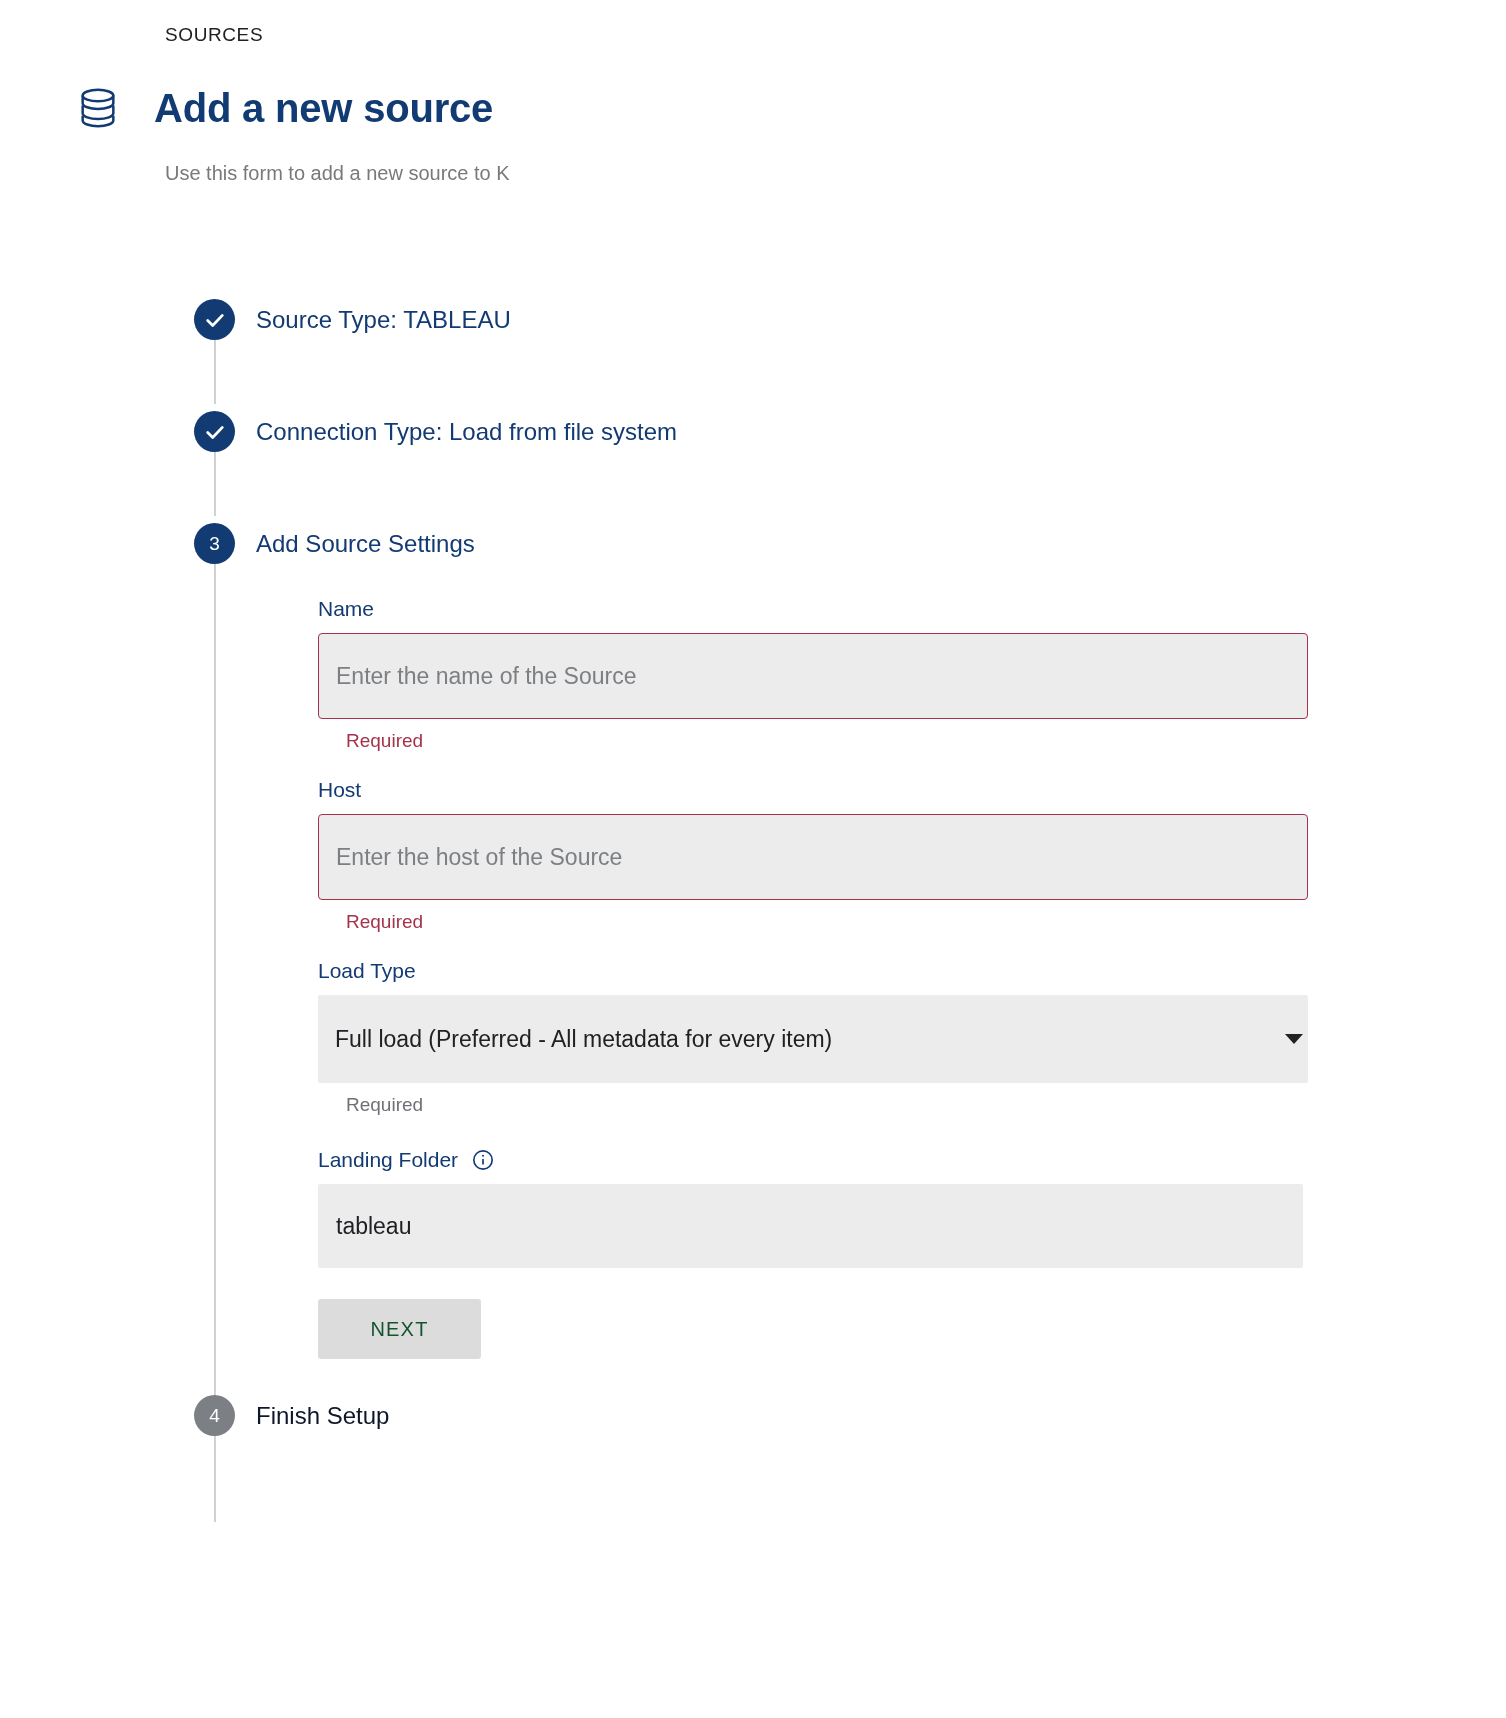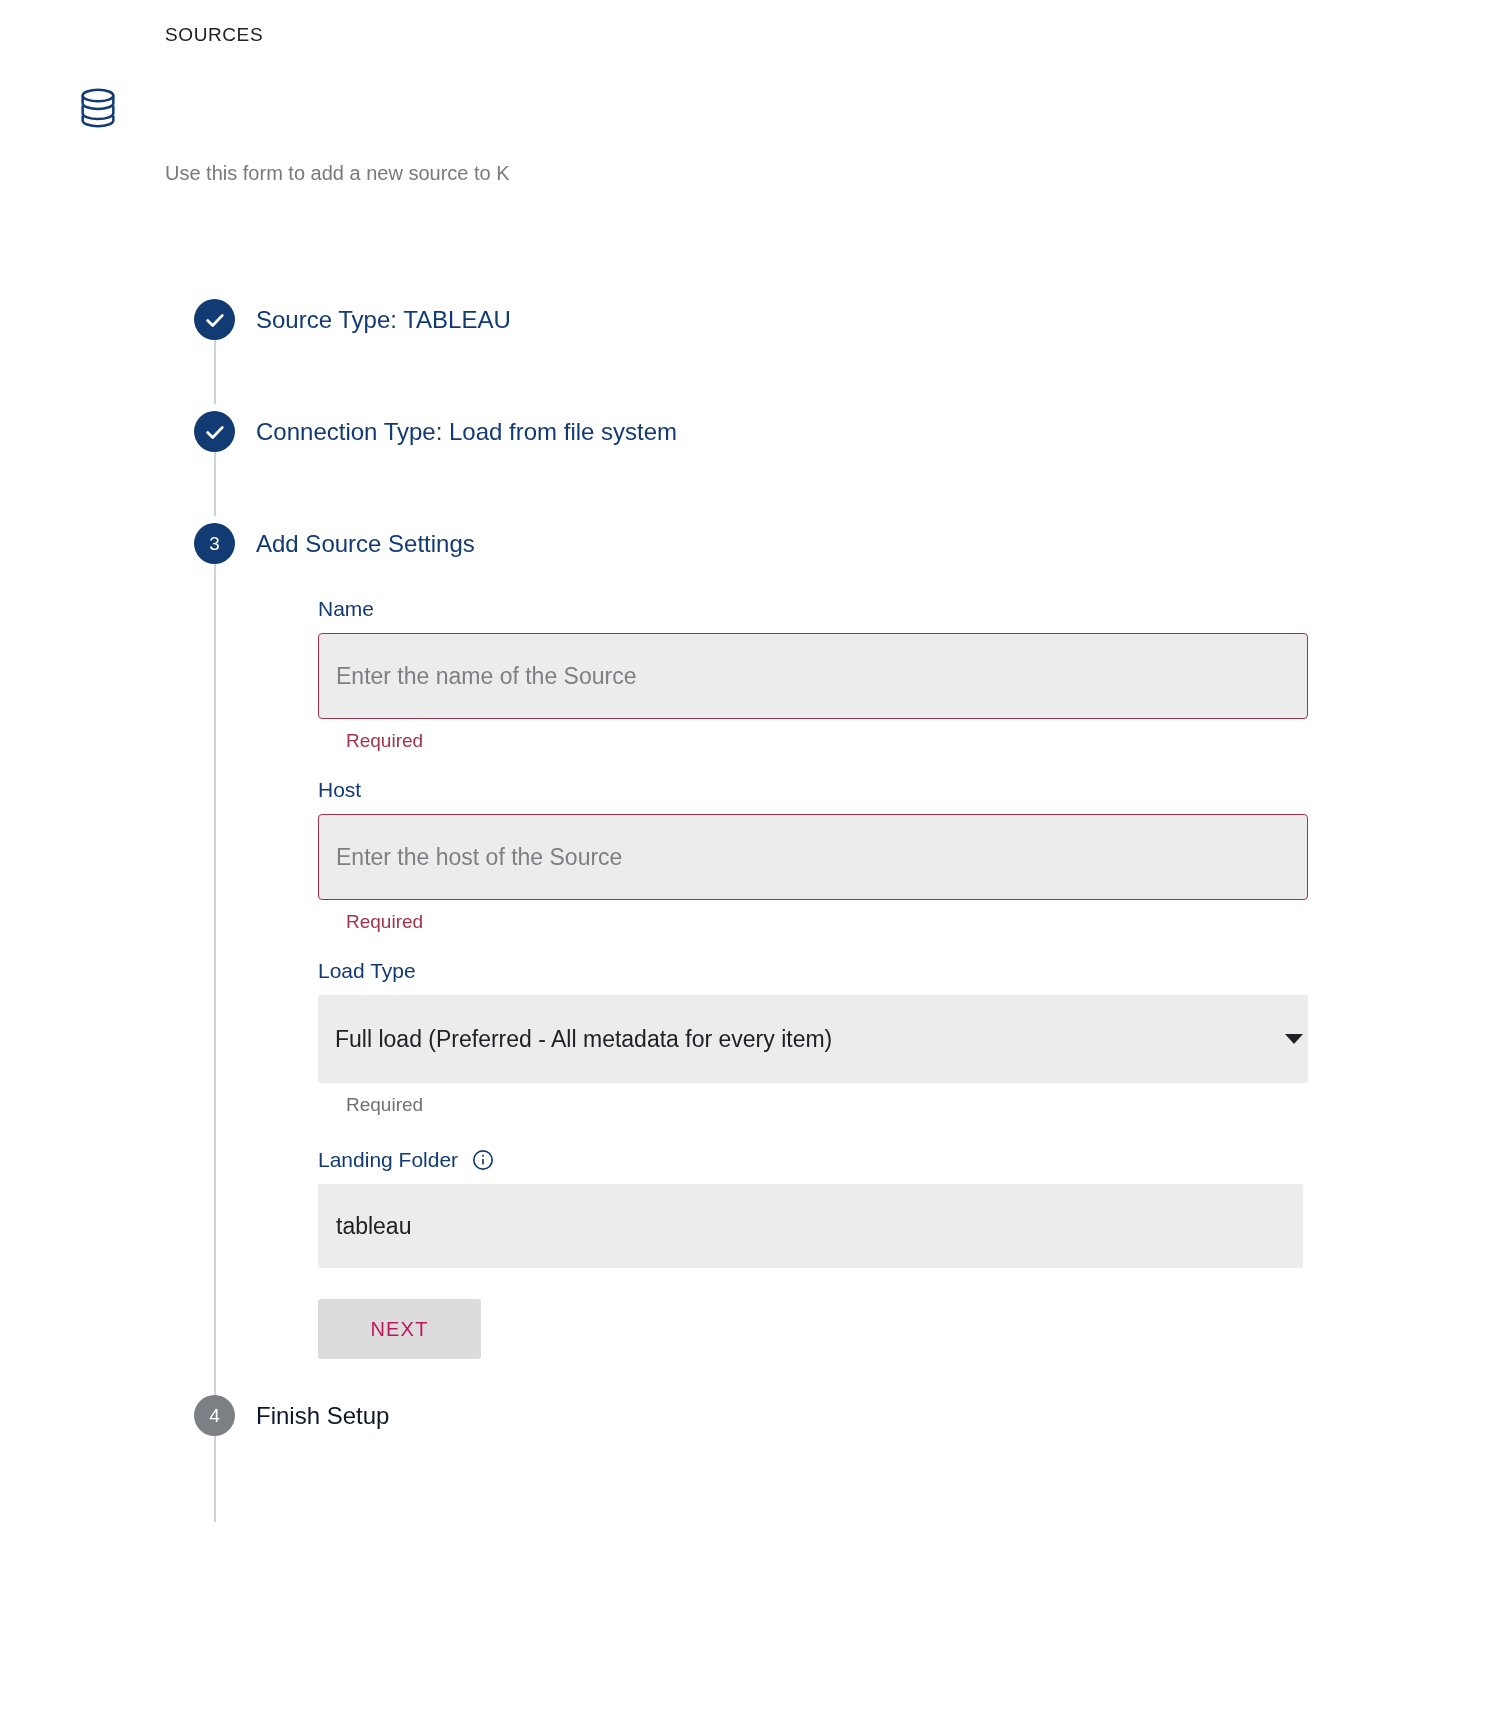--- a/index.html
+++ b/index.html
@@ -187,21 +187,21 @@
     align-items: center;
     padding: 0 18px;
     font-size: 23px;
     color: #202124;
   }
   .next-btn {
     margin-top: 31px;
     width: 163px;
     height: 60px;
     background: #dcdcdc;
-    color: #be185d;
+    color: #14532d;
     border: none;
     border-radius: 3px;
     font-size: 20px;
     letter-spacing: 1.2px;
     font-family: "Liberation Sans", sans-serif;
     cursor: default;
   }
   .final-step { padding-top: 36px; }
 </style>
 </head>
@@ -213,20 +213,21 @@
 
   <div class="title-row">
     <span class="db-icon">
       <svg viewBox="0 0 48 48" width="46" height="46" fill="none" stroke="#123a73" stroke-width="2.6">
         <ellipse cx="24" cy="11" rx="16" ry="6"></ellipse>
         <path d="M8 11v8c0 3.3 7.2 6 16 6s16-2.7 16-6v-8"></path>
         <path d="M8 21.5v8c0 3.3 7.2 6 16 6s16-2.7 16-6v-8"></path>
         <path d="M8 32v5c0 3.3 7.2 6 16 6s16-2.7 16-6v-5"></path>
       </svg>
     </span>
+    <div class="page-title">Add a new source</div>
   </div>
 
   <div class="subtitle">Use this form to add a new source to K</div>
 
   <div class="stepper">
 
     <div class="step">
       <div class="connector conn-1"></div>
       <div class="step-circle">
         <svg viewBox="0 0 24 24" fill="none" stroke="#ffffff" stroke-width="3" stroke-linecap="round" stroke-linejoin="round">

